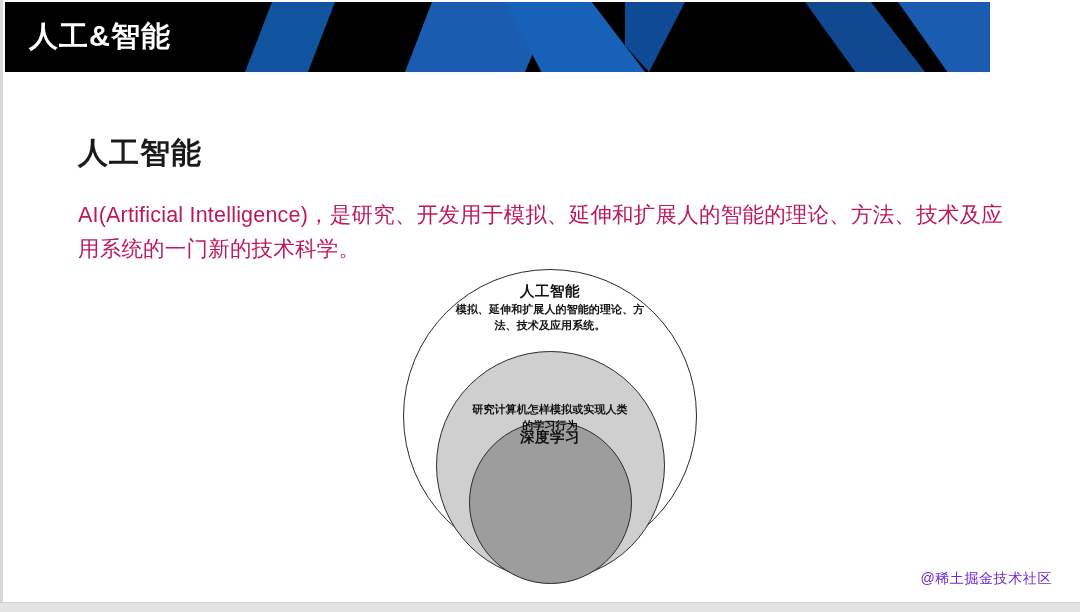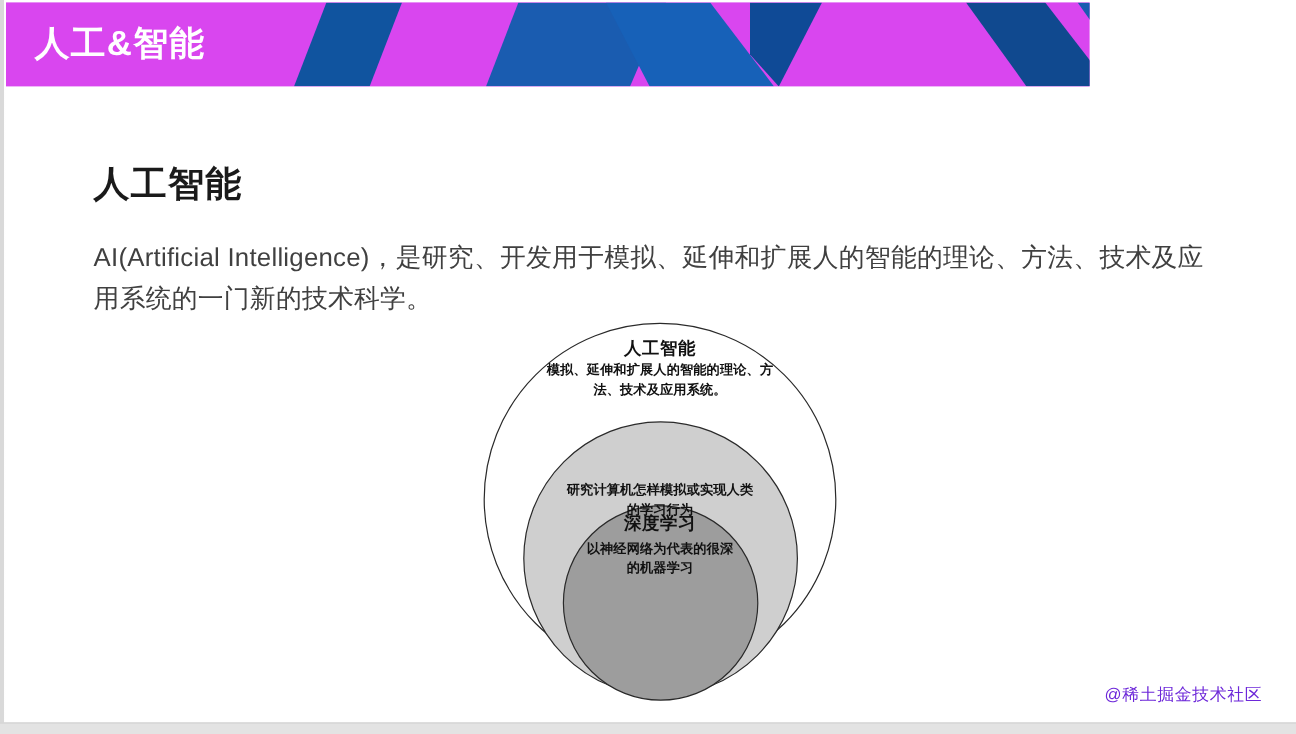--- a/index.html
+++ b/index.html
@@ -34,23 +34,23 @@
     width: 1080px; height: 10px;
     background: #e3e3e3;
     border-top: 1px solid #d2d2d2;
     z-index: 40;
   }
 
   
   #header {
     position: absolute;
     left: 5px; top: 2px;
-    width: 903px;
+    width: 985px;
     height: 70px;
-    background: #d946ef;
+    background: #000000;
     overflow: hidden;
     padding-left: 44px;
   }
   #header .hdr-shape {
     position: absolute;
     top: 0;
     height: 70px;
     opacity: 1;
   }
   .sh1 { left: 400px; width: 150px;
@@ -99,21 +99,21 @@
     letter-spacing: 1px;
   }
 
   #body-paragraph {
     position: absolute;
     left: 78px;
     top: 198px;
     width: 925px;
     font-size: 21.5px;
     line-height: 34px;
-    color: #404040;
+    color: #be185d;
     text-align: justify;
     letter-spacing: 0.2px;
   }
 
   
   #venn {
     position: absolute;
     left: 400px;
     top: 264px;
     width: 300px;
@@ -204,21 +204,20 @@
       <div class="venn-heading">人工智能</div>
       <div class="venn-desc" style="width:210px;margin-left:auto;margin-right:auto;">模拟、延伸和扩展人的智能的理论、方法、技术及应用系统。</div>
     </div>
 
     <div id="label-ml" class="venn-label">
       <div class="venn-desc" style="width:160px;margin-left:auto;margin-right:auto;margin-top:42px;">研究计算机怎样模拟或实现人类的学习行为</div>
     </div>
 
     <div id="label-dl" class="venn-label">
       <div class="venn-heading">深度学习</div>
-      <div class="venn-desc" style="width:130px;margin-left:auto;margin-right:auto;margin-top:5px;">以神经网络为代表的很深的机器学习</div>
     </div>
 
   </div>
 
   <div id="watermark">@稀土掘金技术社区</div>
 
   <div id="page-frame-left"></div>
   <div id="page-frame-bottom"></div>
 
 </div>

